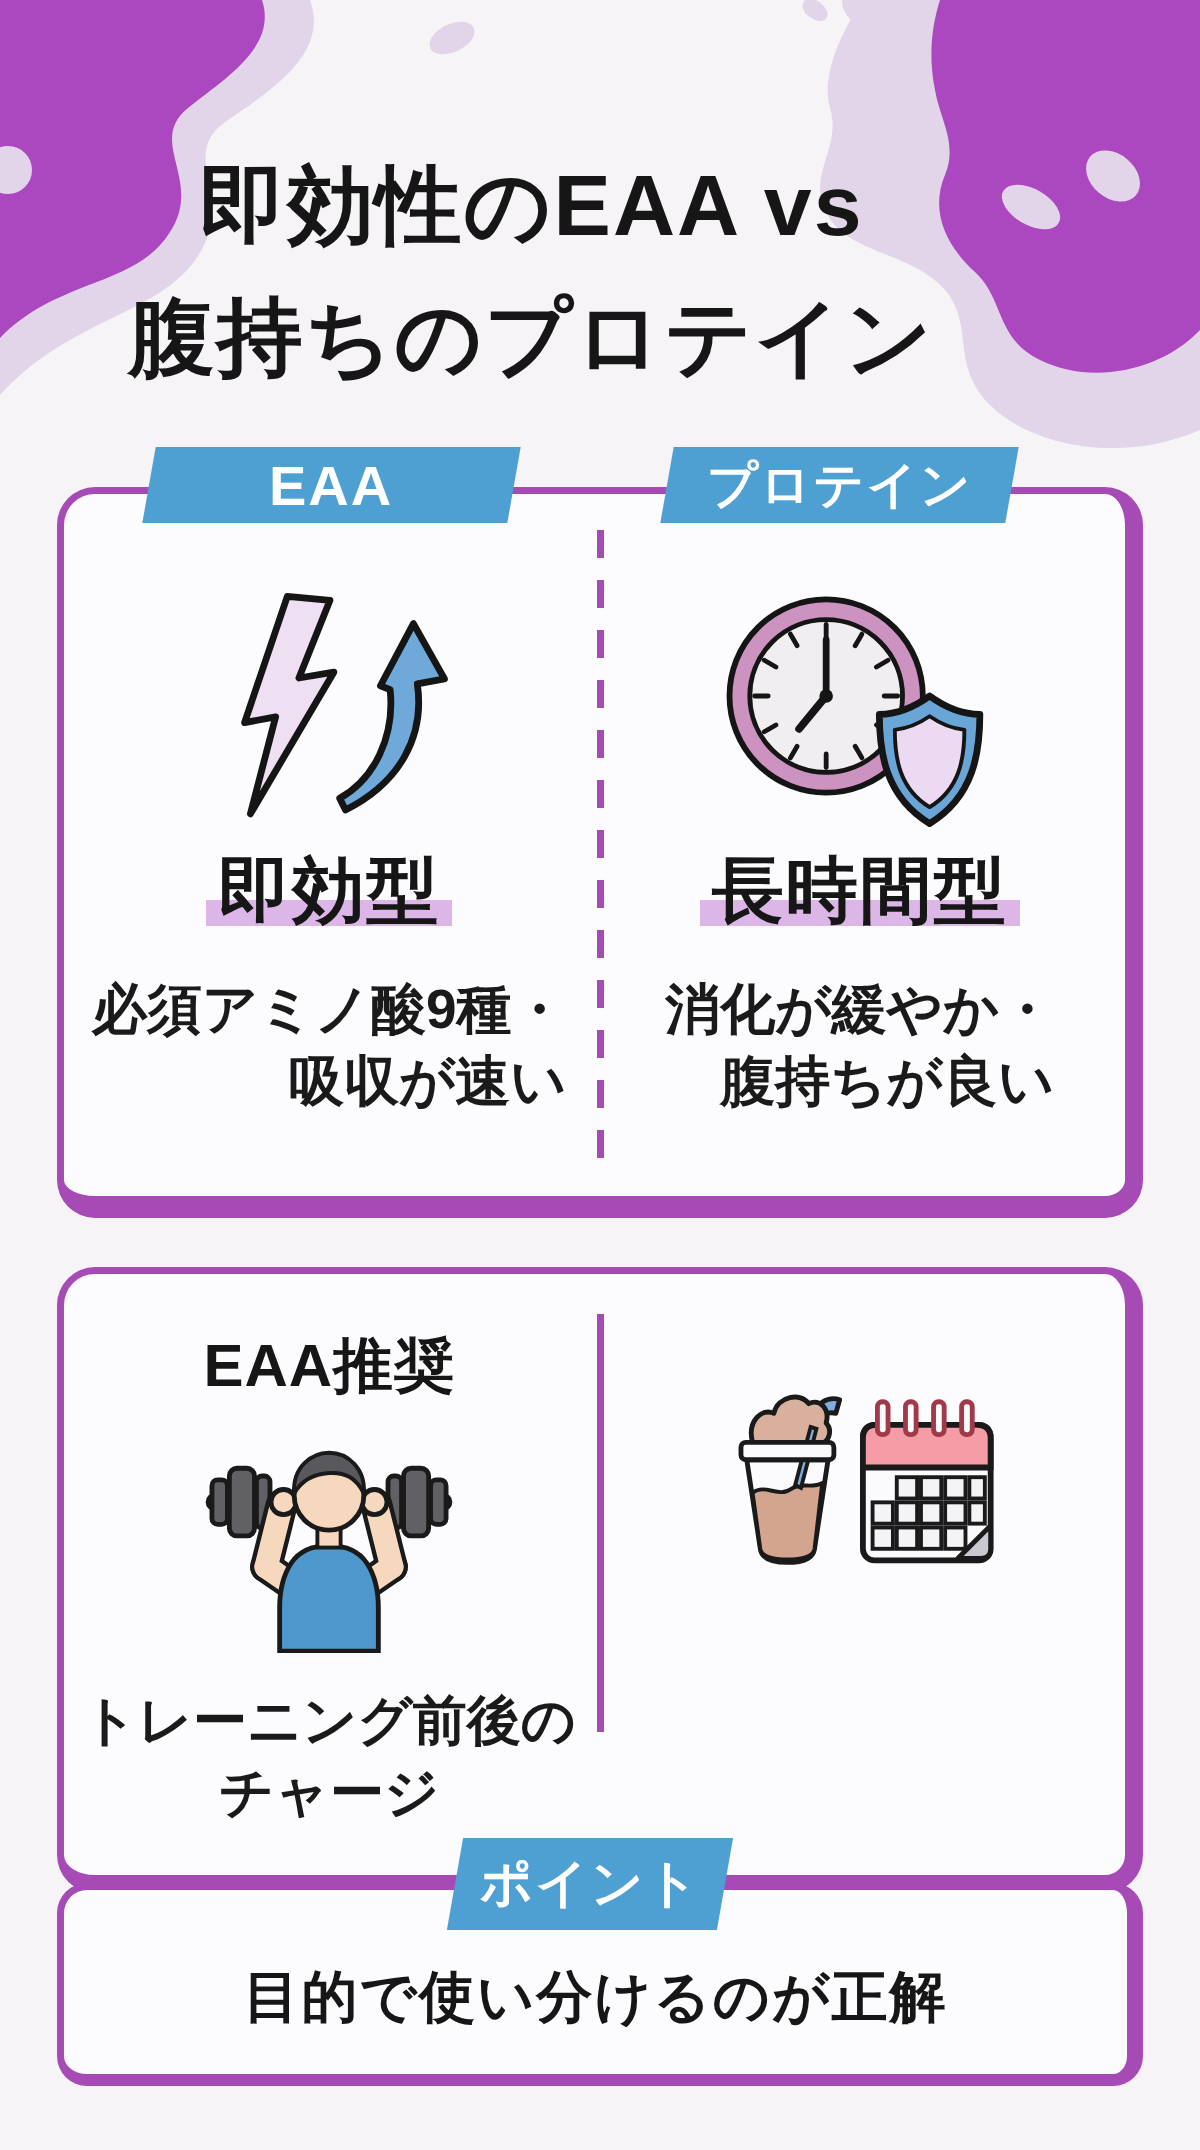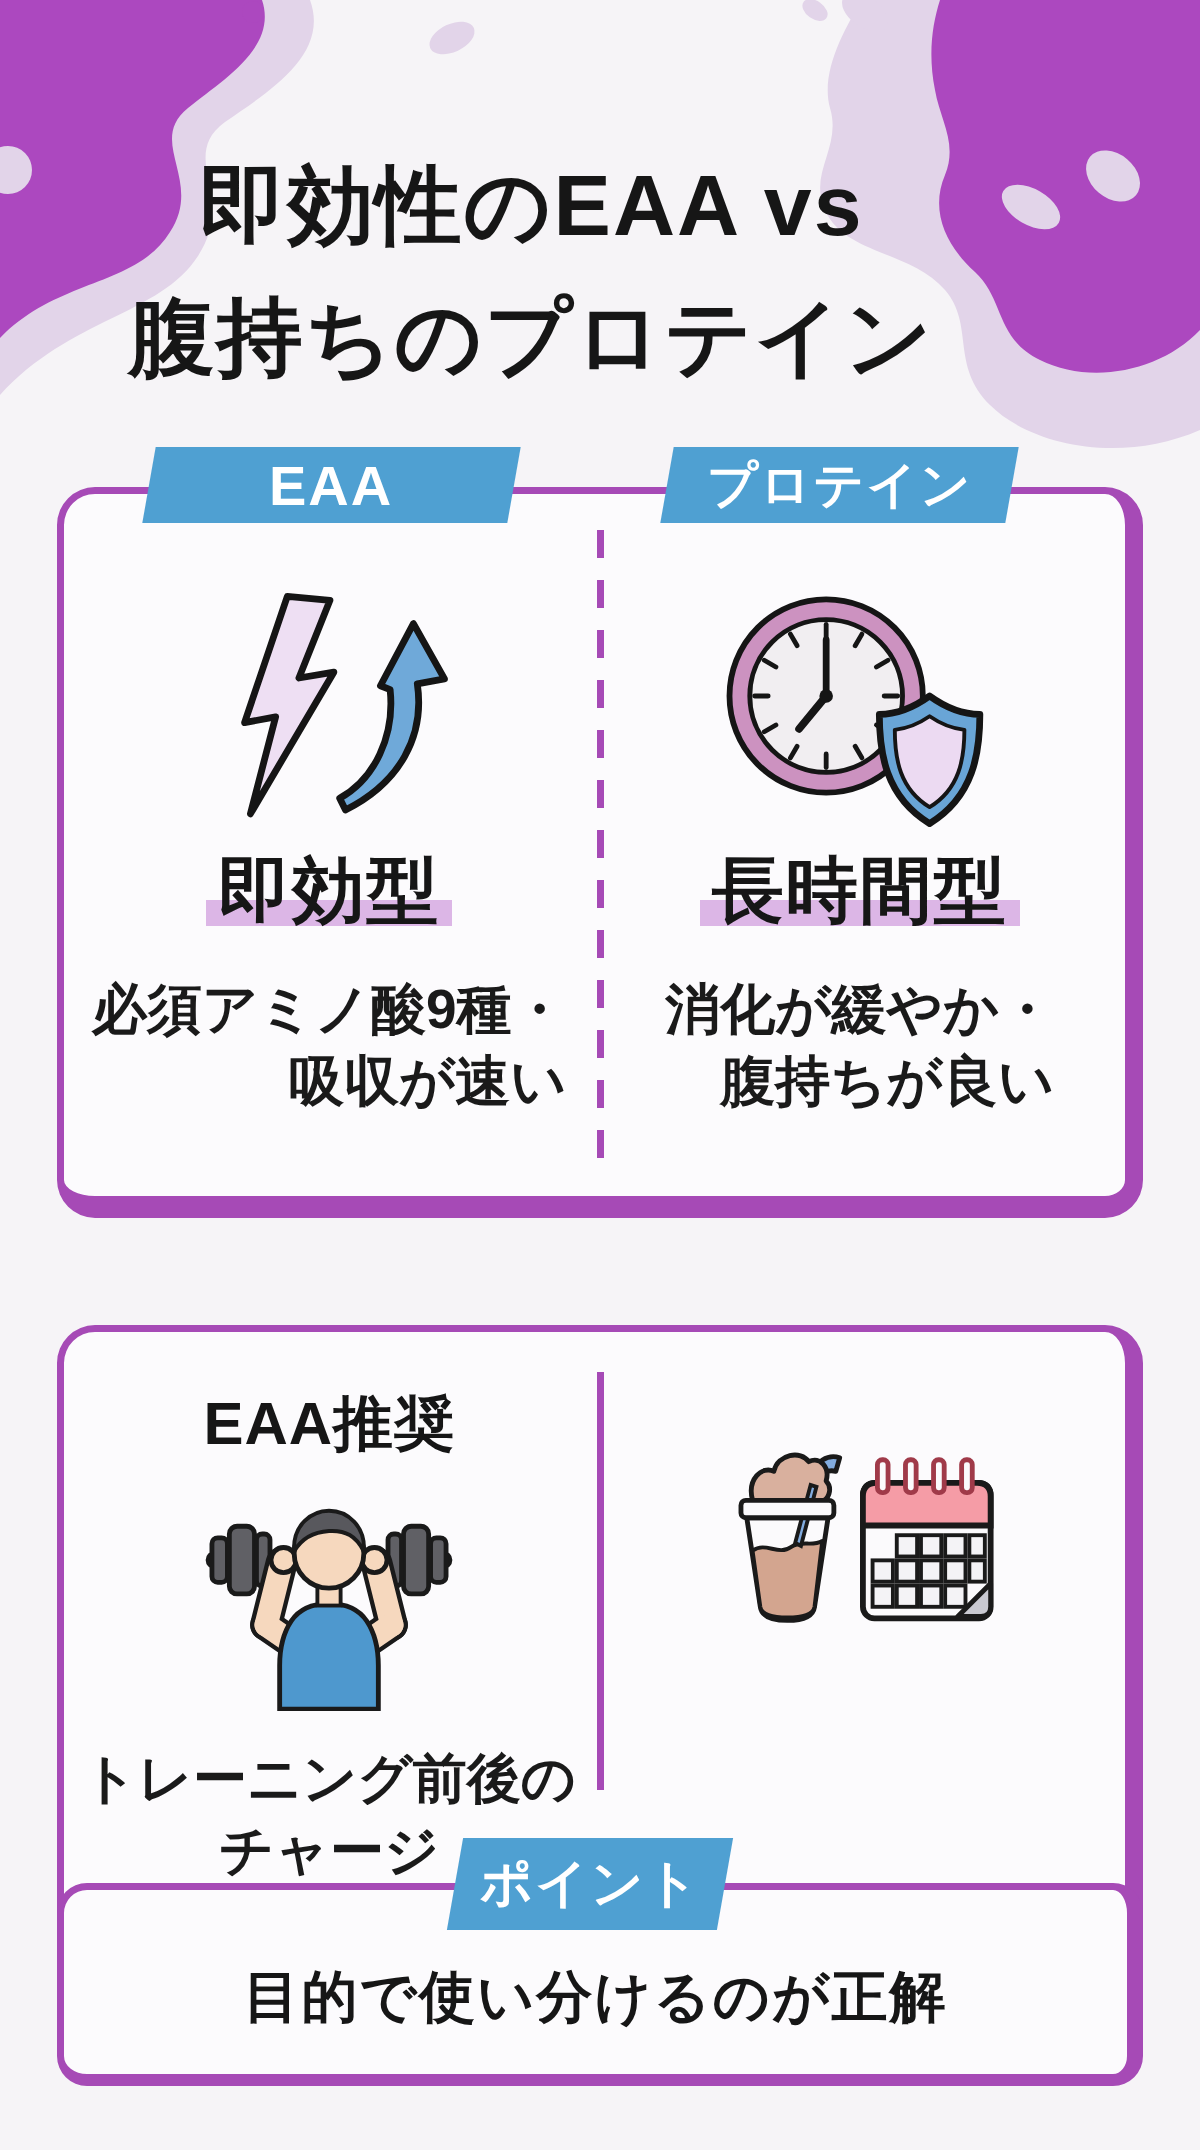--- a/index.html
+++ b/index.html
@@ -20,21 +20,21 @@
   
   .card {
     position:absolute; left:57px; width:1086px; z-index:2;
     background:#FCFBFD;
     border:7px solid #A64AB6;
     border-right-width:18px;
     border-bottom-width:22px;
     border-radius:38px;
   }
   .card1 { top:487px; height:731px; }
-  .card2 { top:1325px; height:626px; border-bottom-width:18px; }
+  .card2 { top:1267px; height:626px; border-bottom-width:18px; }
   .card3 { top:1883px; height:203px; border-bottom-width:12px; border-right-width:16px; border-radius:30px; }
   
   .tab {
     position:absolute; height:76px; z-index:3;
     background:#4FA0D2; transform:skewX(-10deg);
     display:flex; align-items:center; justify-content:center;
     color:#FFFFFF; font-weight:800;
   }
   .tab-eaa   { left:85px;  top:-47px; width:365px; font-size:56px; }
   .tab-prot  { left:603px; top:-47px; width:345px; font-size:50px; }

